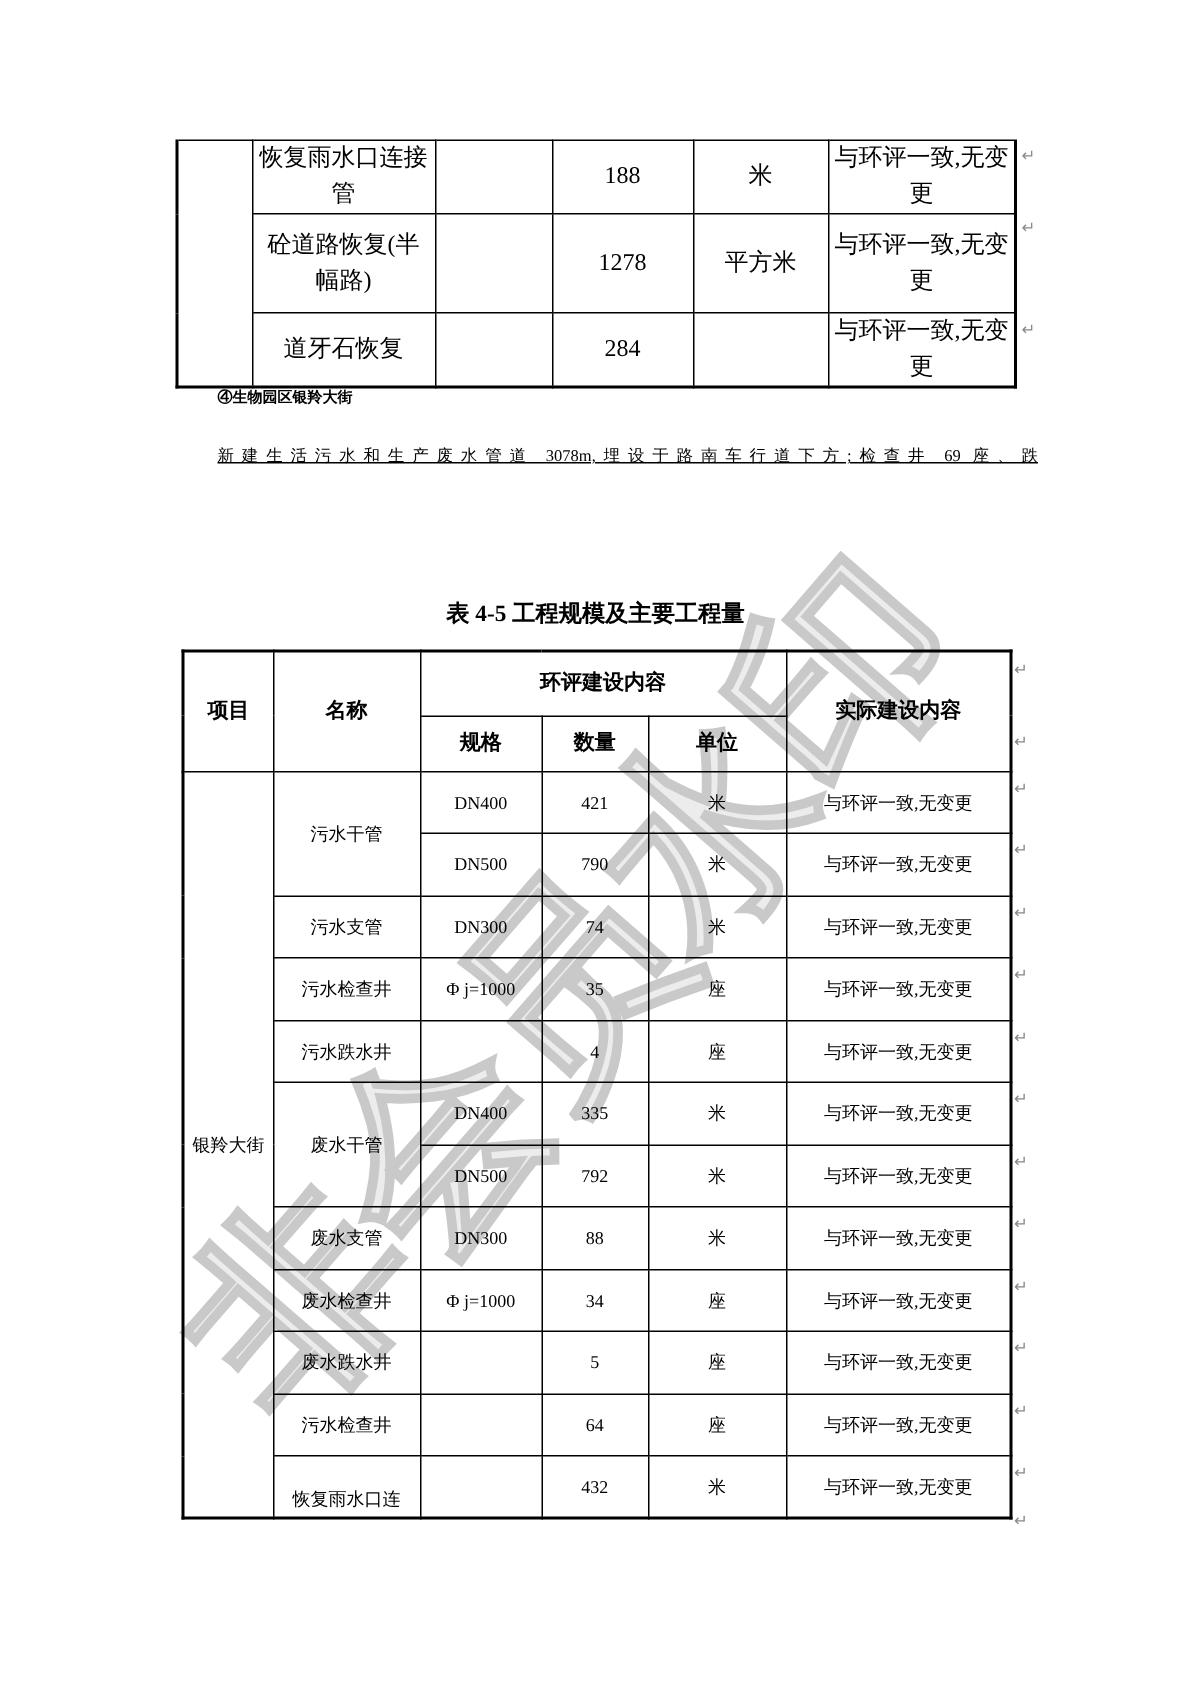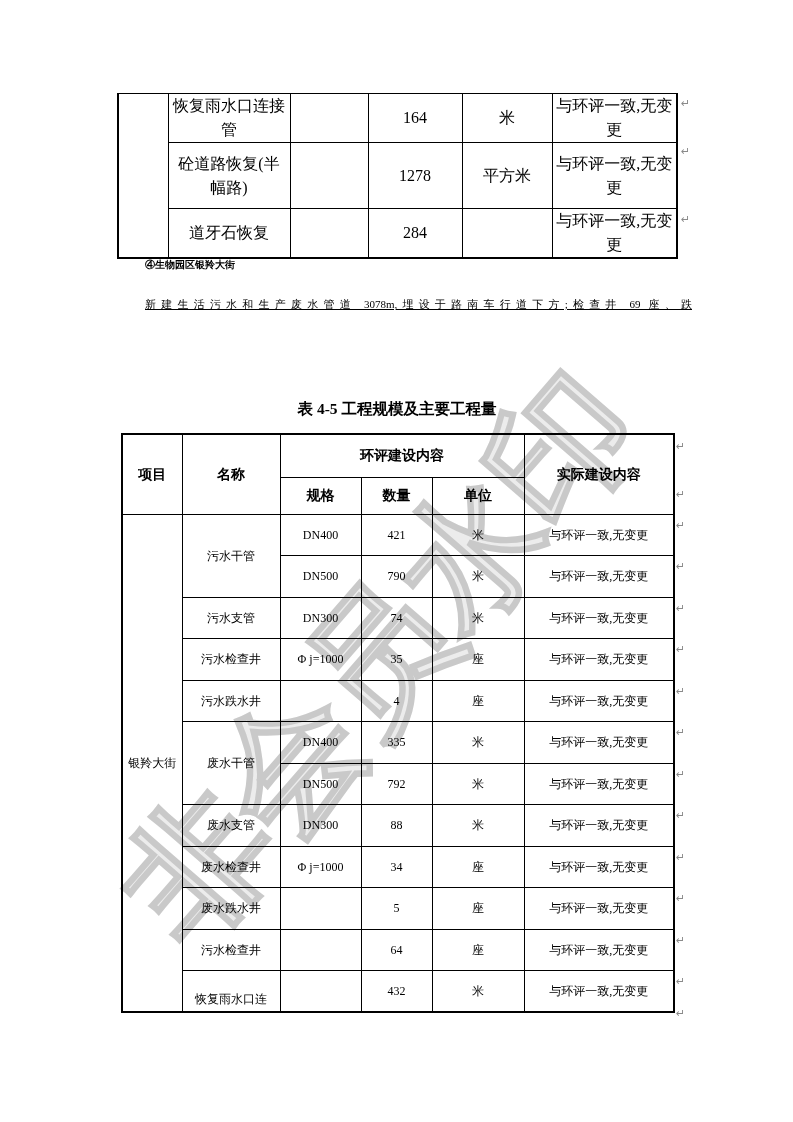--- a/index.html
+++ b/index.html
@@ -46,21 +46,21 @@
         <col style="width:78px">
         <col style="width:94px">
         <col style="width:90px">
         <col style="width:125px">
       </colgroup>
     <tbody>
         <tr class="r1">
       <td rowspan="3"></td>
       <td>恢复雨水口连接管</td>
       <td></td>
-      <td>164</td>
+      <td>188</td>
       <td>米</td>
       <td>与环评一致,无变更</td>
     </tr>
     <tr class="r2">
       <td>砼道路恢复(半幅路)</td>
       <td></td>
       <td>1278</td>
       <td>平方米</td>
       <td>与环评一致,无变更</td>
     </tr>

